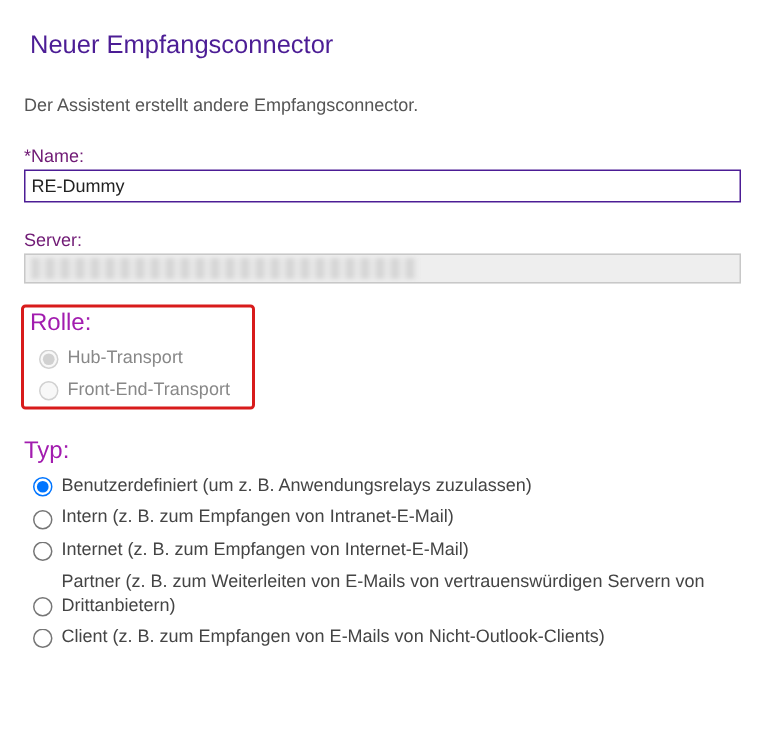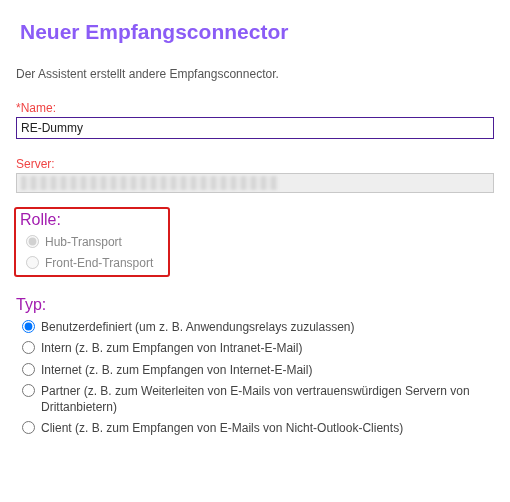--- a/index.html
+++ b/index.html
@@ -10,39 +10,39 @@
     background: #ffffff;
     font-family: "Segoe UI", Arial, sans-serif;
     color: #333;
     overflow: hidden;
   }
   .page {
     padding: 16px 16px 16px 16px;
     box-sizing: border-box;
   }
   h1.title {
-    font-size: 21px;
-    font-weight: 700;
-    color: #8b5cf6;
+    font-size: 17px;
+    font-weight: 400;
+    color: #4c1d95;
     margin: 4px 0 22px 4px;
   }
   p.desc {
     font-size: 12px;
     color: #555;
     margin: 0 0 4px 0;
     line-height: 1.4;
   }
   .link {
     color: #0072c6;
     text-decoration: none;
     cursor: pointer;
   }
   .field-label {
     font-size: 12px;
-    color: #ef4444;
+    color: #701a75;
     margin-top: 18px;
     margin-bottom: 2px;
     display: block;
   }
   input.text-input {
     width: 100%;
     box-sizing: border-box;
     font-size: 12px;
     padding: 3px 4px;
     border: 1px solid #4c1d95;
@@ -84,21 +84,21 @@
   }
   .section-label {
     font-size: 16px;
     color: #a21caf;
     margin-top: 10px;
     margin-bottom: 4px;
     display: block;
   }
   .radio-row {
     display: flex;
-    align-items: flex-start;
+    align-items: flex-end;
     font-size: 12px;
     color: #444;
     margin: 5px 0 5px 6px;
     line-height: 1.35;
   }
   .radio-row input[type="radio"] {
     margin: 1px 6px 0 0;
     flex: 0 0 auto;
   }
   .radio-row.disabled { color: #888; }

